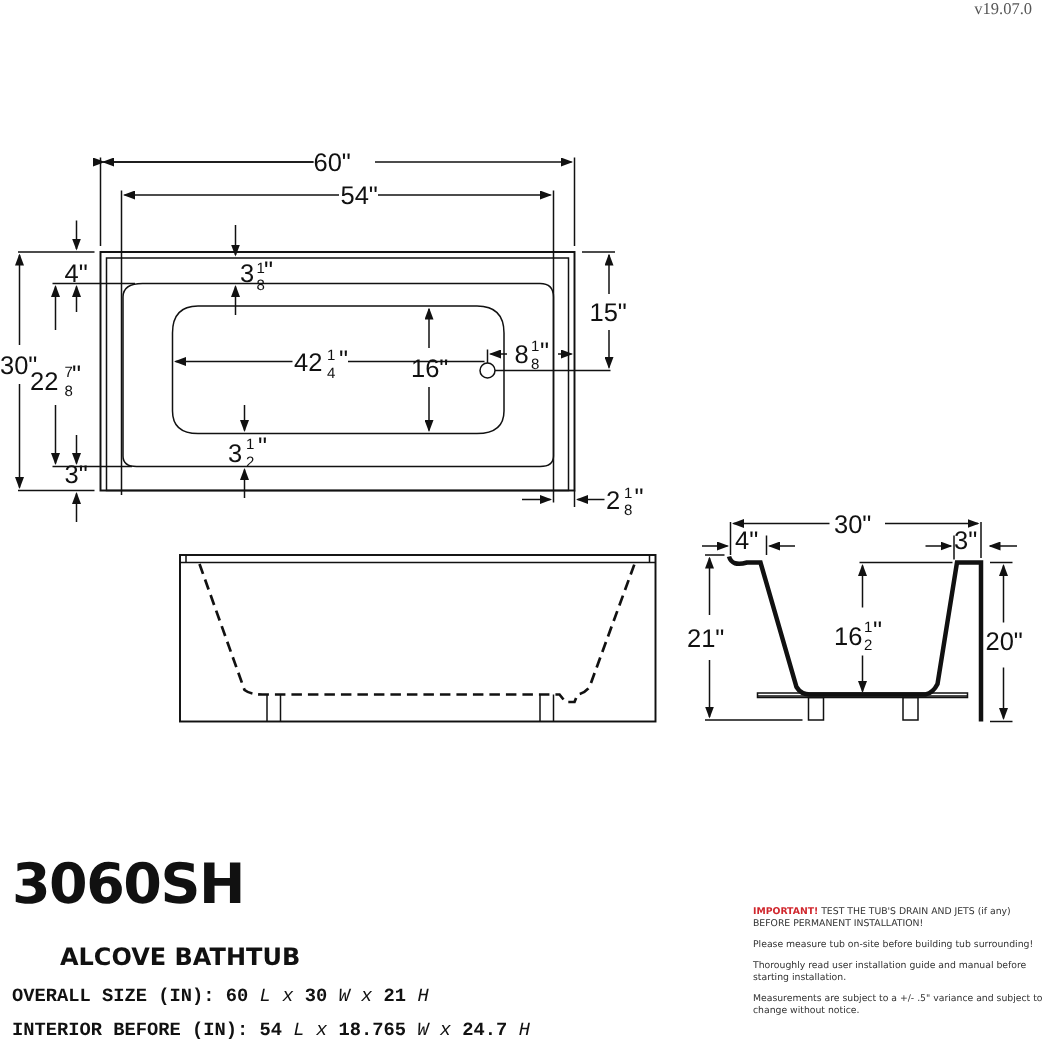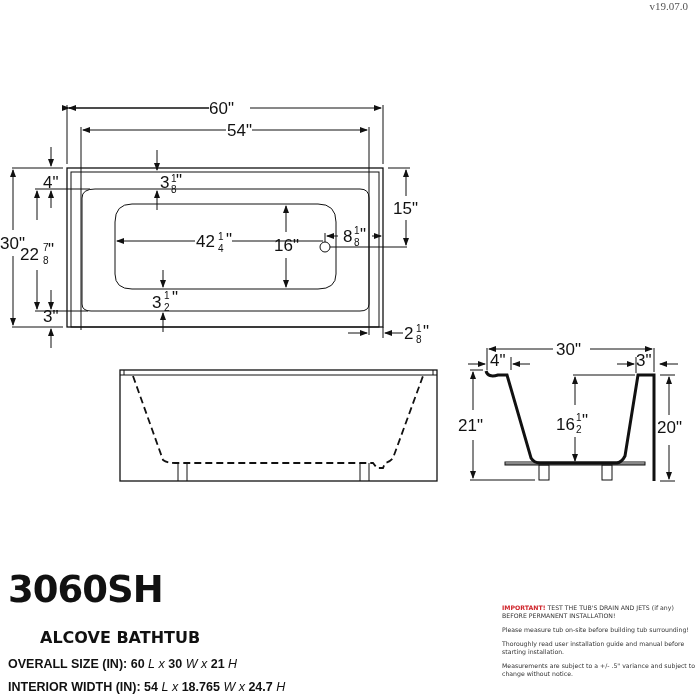--- a/index.html
+++ b/index.html
@@ -3,21 +3,21 @@
 <meta charset="utf-8">
 <style>
   html,body{margin:0;padding:0;background:#fff;}
   body{width:700px;height:700px;position:relative;overflow:hidden;font-family:"Liberation Sans",sans-serif;color:#111;}
   .version{position:absolute;right:12px;top:0px;font-size:11px;color:#555;font-family:Liberation Serif, serif;}
   svg{position:absolute;left:0;top:0;}
   .dim{font-family:"Liberation Sans",sans-serif;font-size:17px;fill:#111;}
   .frac{font-family:"Liberation Sans",sans-serif;font-size:10px;fill:#111;}
   .model{position:absolute;left:8px;top:568px;font-family:"DejaVu Sans",sans-serif;font-weight:bold;font-size:37px;letter-spacing:-1px;}
   .type{position:absolute;left:8px;top:628px;font-family:"DejaVu Sans",sans-serif;font-weight:bold;font-size:16px;margin-left:32px;}
-  .spec{position:absolute;left:8px;font-family:Liberation Sans, sans-serif;font-weight:bold;font-size:12.5px;white-space:nowrap;text-align:right;}
+  .spec{position:absolute;left:8px;font-family:Liberation Mono, monospace;font-weight:bold;font-size:12.5px;white-space:nowrap;text-align:right;}
   .spec i{font-weight:normal;font-style:italic;}
   .notes{position:absolute;left:502px;top:604px;width:196px;font-family:"DejaVu Sans",sans-serif;font-size:6.2px;line-height:8px;color:#333;}
   .notes p{margin:0 0 6px 0;}
   .imp{color:#d0262c;font-weight:bold;}
 </style>
 </head>
 <body>
 
 <div class="version">v19.07.0</div>
 
@@ -184,21 +184,21 @@
 
 <div class="model">3060SH</div>
 <div class="type">ALCOVE BATHTUB</div>
 <div class="spec" style="top:657px;">
   <span>OVERALL SIZE (IN):</span>
   <span>60</span> <i>L</i> <i>x</i>
   <span>30</span> <i>W</i> <i>x</i>
   <span>21</span> <i>H</i>
 </div>
 <div class="spec" style="top:680px;">
-  <span>INTERIOR WIDTH (IN):</span>
+  <span>INTERIOR BEFORE (IN):</span>
   <span>54</span> <i>L</i> <i>x</i>
   <span>18.765</span> <i>W</i> <i>x</i>
   <span>24.7</span> <i>H</i>
 </div>
 
 <div class="notes">
   <p><span class="imp">IMPORTANT!</span><span> TEST THE TUB'S DRAIN AND JETS (if any) BEFORE PERMANENT INSTALLATION!</span></p>
   <p>Please measure tub on-site before building tub surrounding!</p>
   <p>Thoroughly read user installation guide and manual before starting installation.</p>
   <p>Measurements are subject to a +/- .5" variance and subject to change without notice.</p>

